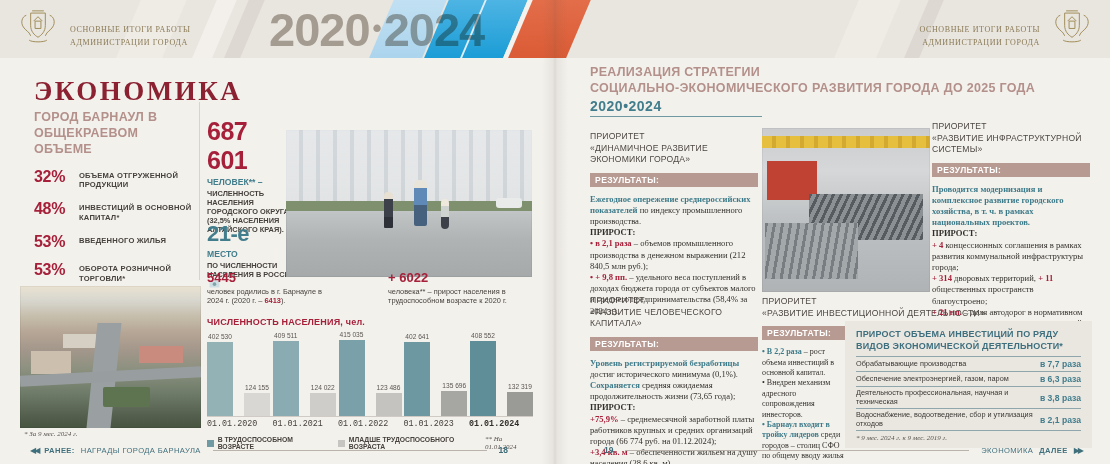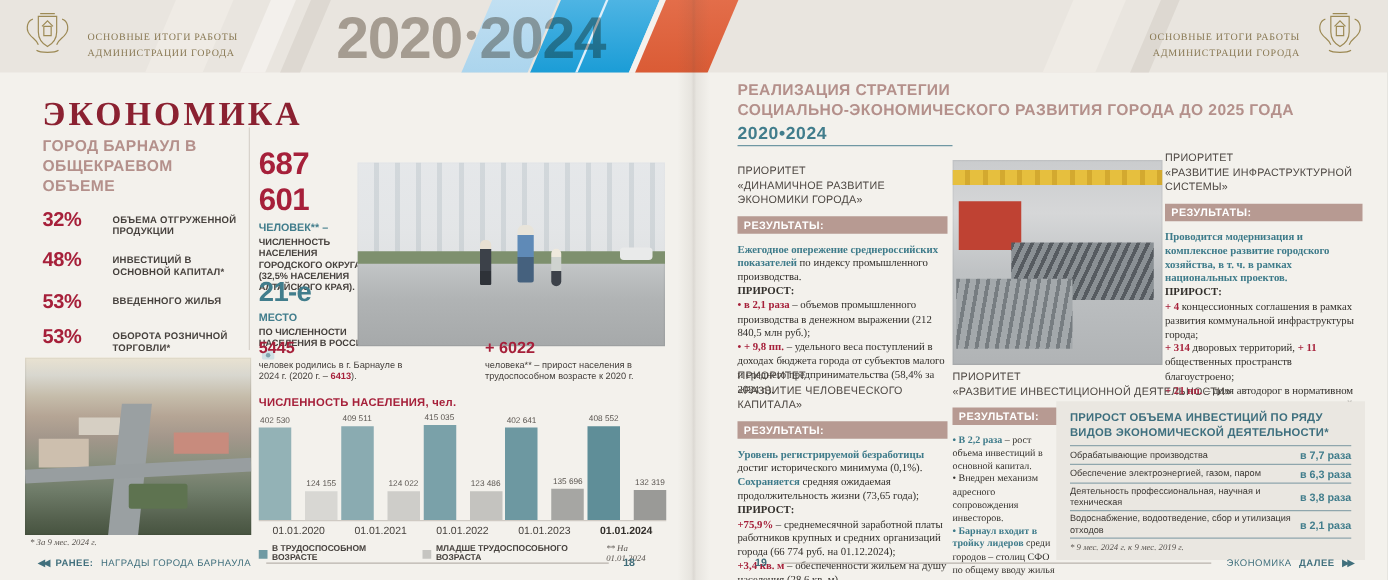--- a/index.html
+++ b/index.html
@@ -31,21 +31,21 @@
     color:#8a7a55;line-height:1.55;}
 
   .gutter{position:absolute;left:542px;top:0;width:26px;height:464px;z-index:2;pointer-events:none;
     background:linear-gradient(90deg,rgba(90,80,70,0) 0%,rgba(90,80,70,.08) 42%,rgba(90,80,70,.15) 50%,rgba(90,80,70,.08) 58%,rgba(90,80,70,0) 100%);}
 
   
   .page-title{position:absolute;left:34px;top:58px;font-family:"Liberation Serif",serif;
     font-size:27px;font-weight:700;letter-spacing:2.5px;color:#8b2131;}
   .sec-heading{font-size:12.5px;font-weight:700;color:#b4908b;line-height:1.25;letter-spacing:.3px;}
   .overview{position:absolute;left:34px;top:100px;width:162px;}
-  .stat-row{display:flex;gap:18px;margin-top:10px;align-items:flex-start;}
+  .stat-row{display:flex;gap:7px;margin-top:10px;align-items:flex-start;}
   .stat-value{min-width:38px;font-size:16px;font-weight:700;color:#a6203a;letter-spacing:-.3px;}
   .stat-label{font-size:7.6px;font-weight:700;color:#46413d;line-height:1.3;padding-top:3px;letter-spacing:.2px;}
   .serif-note{font-family:"Liberation Serif",serif;font-style:italic;font-size:7px;color:#57524d;}
   .overview-footnote{position:absolute;left:24px;top:430px;}
   .vdiv{position:absolute;left:199px;top:102px;width:1px;height:178px;background:#d8d3cc;}
 
   .demo{position:absolute;left:207px;top:100px;width:326px;height:215px;}
   .pop{position:absolute;left:0;top:17px;width:84px;}
   .rank{position:absolute;left:0;top:121px;width:94px;}
   .big-red{font-size:25px;font-weight:700;color:#a6203a;letter-spacing:-.5px;}
@@ -96,21 +96,21 @@
   
   .chart{position:absolute;left:207px;top:317px;width:326px;}
   .chart-title{font-size:9px;font-weight:700;color:#a6203a;letter-spacing:.2px;}
   .chart-groups{display:flex;justify-content:space-between;align-items:flex-end;height:86px;
     margin-top:3px;border-bottom:1px solid #cfcac3;}
   .cgroup{display:flex;align-items:flex-end;gap:11px;}
   .bcol{display:flex;flex-direction:column;align-items:center;justify-content:flex-end;}
   .blabel{font-size:6.6px;color:#5a5550;margin-bottom:2px;white-space:nowrap;}
   .bar{width:26px;}
   .chart-years{display:flex;justify-content:space-between;margin-top:2px;}
-  .cyear{width:64px;text-align:center;font-size:8.4px;color:#46413d;}
+  .cyear{width:64px;text-align:left;font-size:8.4px;color:#46413d;font-family:Liberation Mono, monospace;}
   .cyear.last{font-weight:700;color:#33302c;}
   .chart-bottom{display:flex;justify-content:space-between;align-items:center;margin-top:6px;}
   .legend{display:flex;gap:13px;}
   .litem{display:flex;gap:4px;align-items:center;font-size:6.8px;font-weight:700;color:#46413d;}
   .lsw{width:7px;height:7px;}
 
   
   .r-title{position:absolute;left:590px;top:64px;width:495px;font-size:12.5px;font-weight:700;
     color:#b4908b;line-height:1.3;letter-spacing:.3px;}
   .r-period{position:absolute;left:590px;top:98px;font-size:14px;font-weight:700;color:#417d8c;letter-spacing:.5px;}

